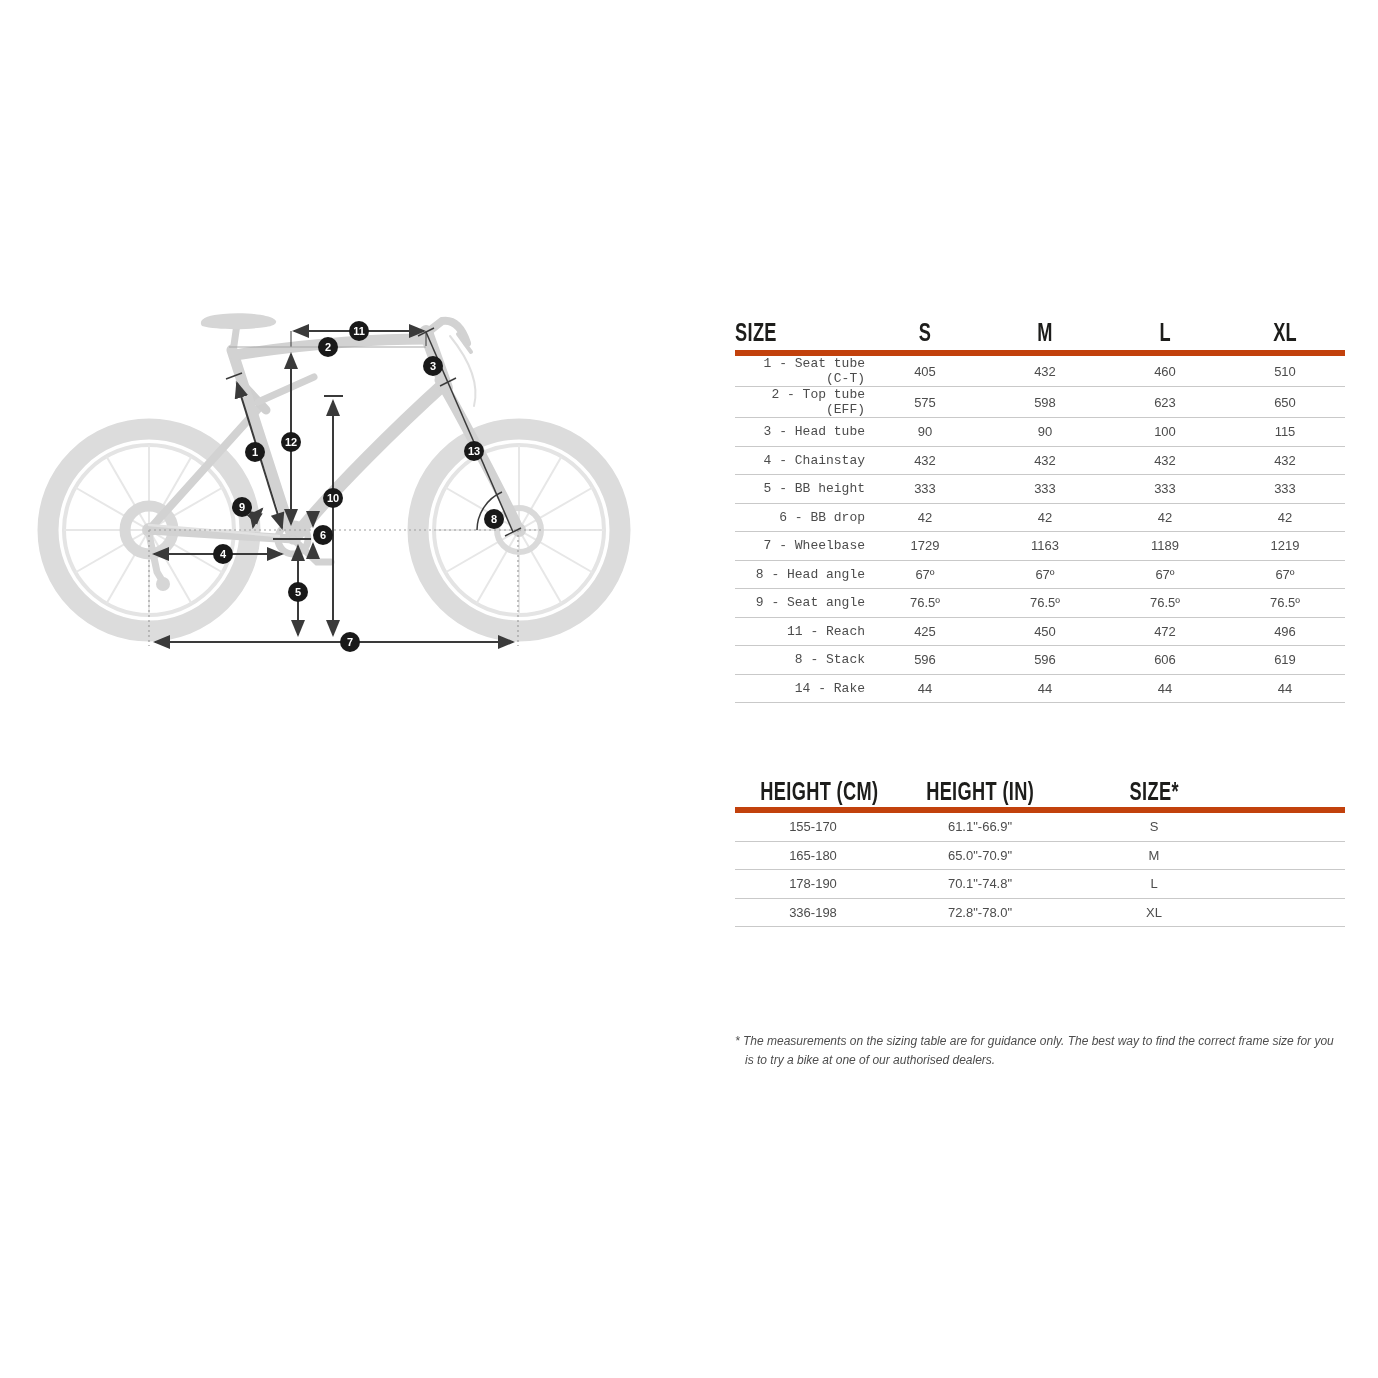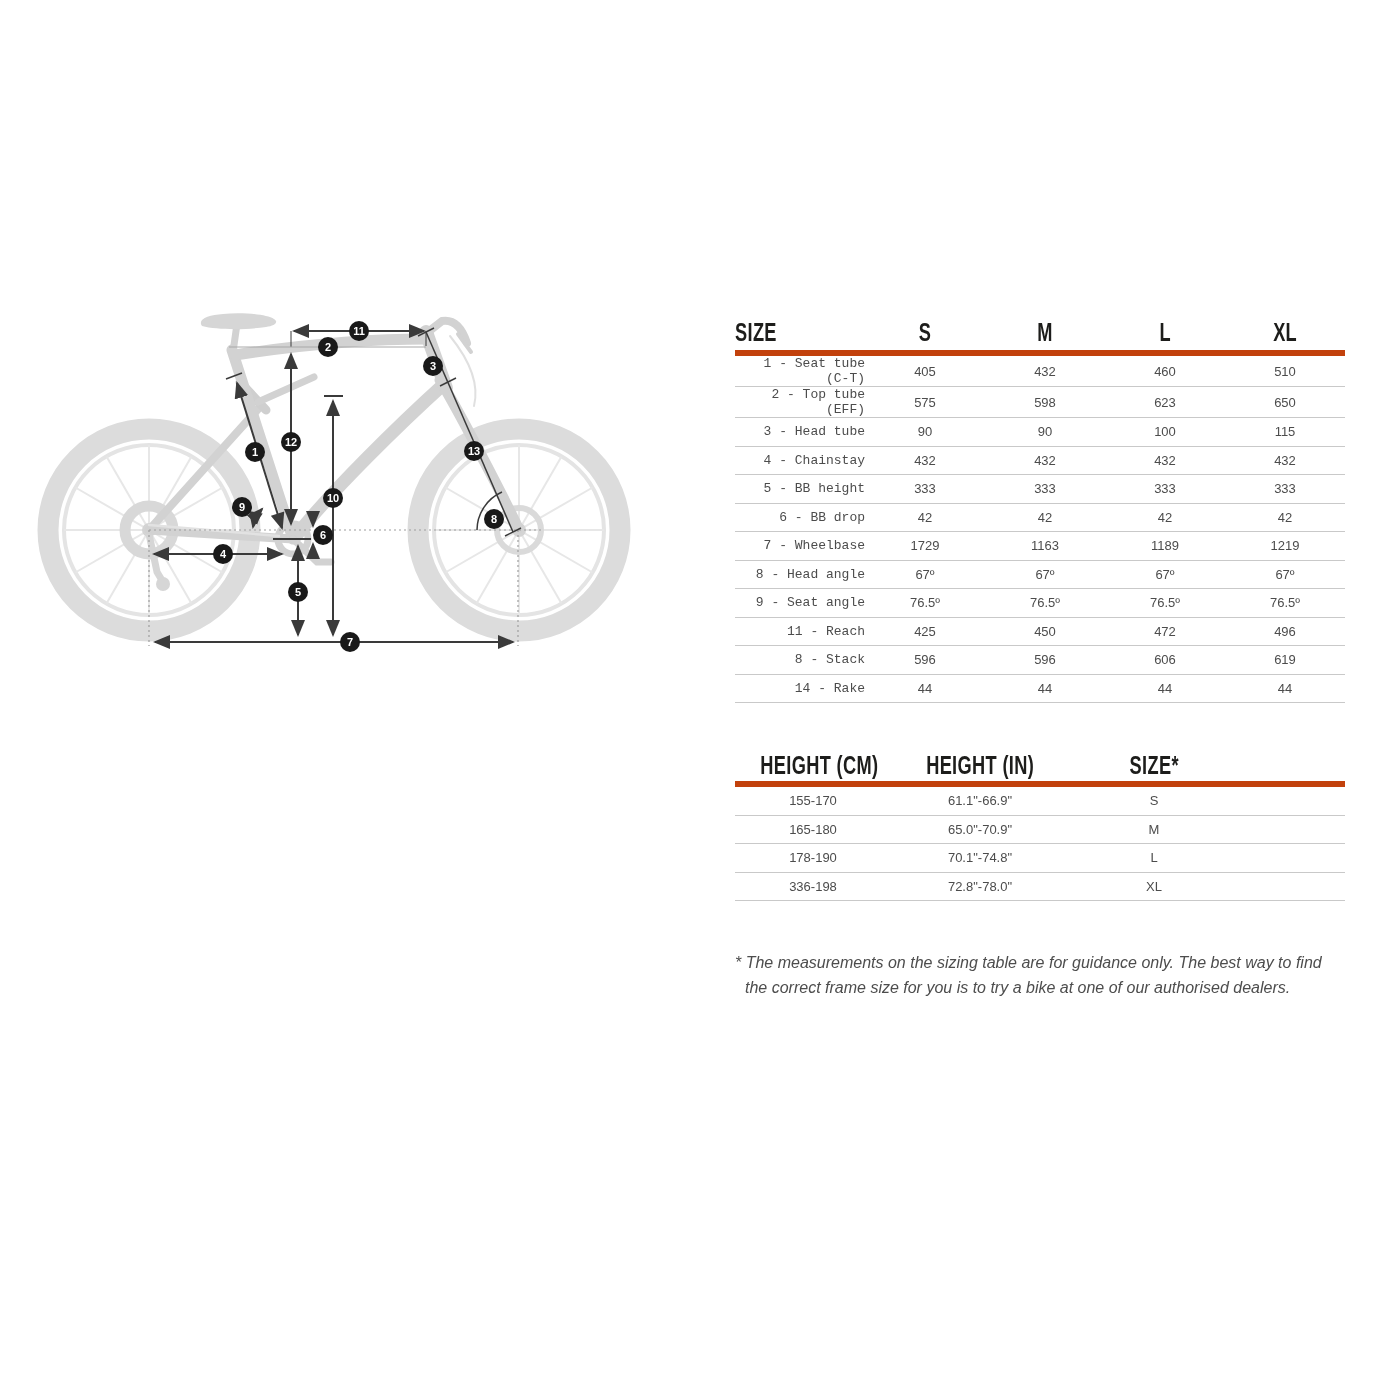--- a/index.html
+++ b/index.html
@@ -15,21 +15,21 @@
   .geo-table th{height:35px;}
   .size-table th{height:32px;}
   td{border-bottom:1px solid #c9c9c9;height:27.5px;font-size:13px;color:#4c4c4c;padding:0;vertical-align:middle;}
   .geo-table td.lbl{text-align:right;padding-left:4px;font-family:Liberation Mono, monospace;}
   .geo-table td.val, .geo-table th.val{text-align:center;}
   .geo-table th.lbl{text-align:left;}
   .size-table td{text-align:center;}
   .size-table .c3{padding-right:106px;}
   .cond{display:inline-block;transform:scaleX(0.70);font-size:26px;letter-spacing:0.5px;white-space:nowrap;font-weight:bold;}
   .cond.left{transform-origin:0 50%;}
-  .footnote{margin-top:50px;width:600px;font-size:16px;font-style:italic;color:#4d4d4d;line-height:1.55;padding-left:10px;text-indent:-10px;}
+  .footnote{margin-top:105px;width:600px;font-size:12px;font-style:italic;color:#4d4d4d;line-height:1.55;padding-left:10px;text-indent:-10px;}
 </style>
 </head>
 <body>
 
 <div class="diagram">
 <svg width="660" height="400" viewBox="0 0 660 400" xmlns="http://www.w3.org/2000/svg">
   <defs>
     <marker id="ah" markerWidth="9" markerHeight="8" refX="7.5" refY="3.5" orient="auto">
       <path d="M0,0 L8.5,3.5 L0,7 z" fill="#3a3a3a"></path>
     </marker>
@@ -292,21 +292,21 @@
       <tr>
           <td class="lbl">14 - Rake</td>
           <td class="val">44</td>
           <td class="val">44</td>
           <td class="val">44</td>
           <td class="val">44</td>
         </tr>
     </tbody>
   </table>
 
-  <table class="size-table" style="margin-top:46px;">
+  <table class="size-table" style="margin-top:72px;">
     <colgroup>
         <col style="width:156px">
         <col style="width:178px">
         <col style="width:276px">
       </colgroup>
     <thead>
       <tr>
         <th><span class="cond">HEIGHT (CM)</span></th>
         <th><span class="cond">HEIGHT (IN)</span></th>
         <th class="c3"><span class="cond">SIZE*</span></th>

